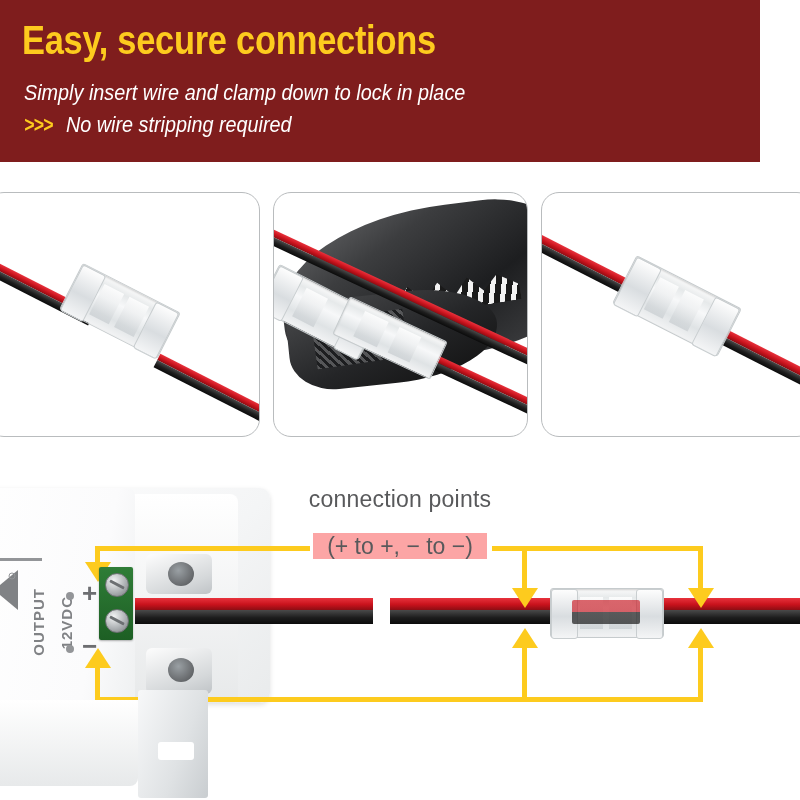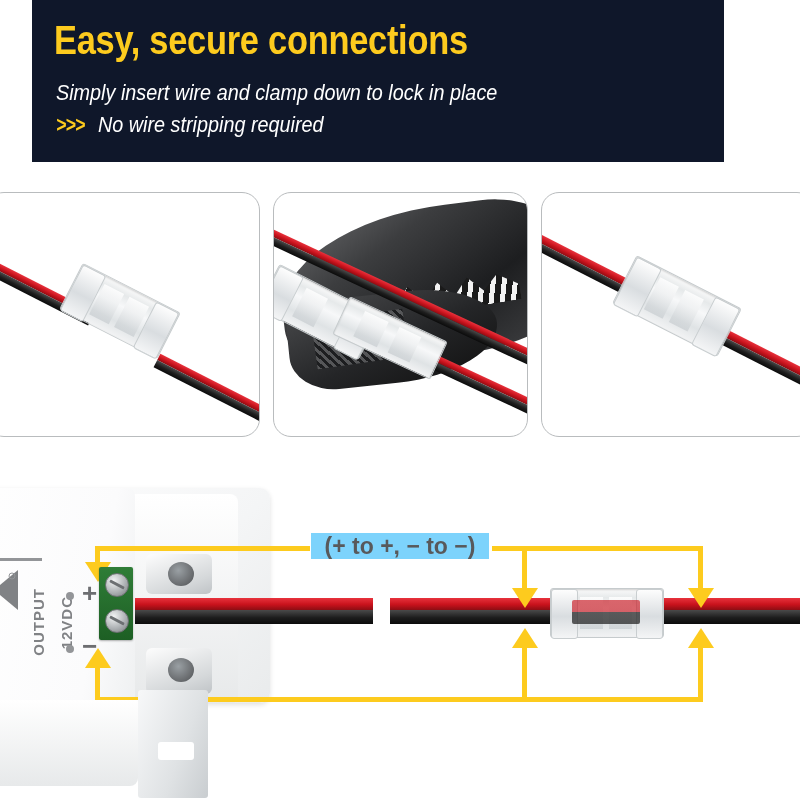--- a/index.html
+++ b/index.html
@@ -1,21 +1,21 @@
 <!DOCTYPE html>
 <html><head>
 <meta charset="utf-8">
 <style>
   html,body{margin:0;padding:0;background:#fff;}
   body{width:800px;height:800px;overflow:hidden;
        font-family:"Liberation Sans","DejaVu Sans",sans-serif;}
   .page{position:relative;width:800px;height:800px;background:#fff;}
 
   
-  .header{position:absolute;left:0;top:0;width:692px;height:162px;background:#0f172a;margin-left:32px;}
+  .header{position:absolute;left:0;top:0;width:760px;height:162px;background:#7f1d1d;}
   .h-title{position:absolute;left:22px;top:18px;
            font-size:40px;font-weight:bold;color:#FDCB1E;
            font-family:"Liberation Sans Narrow","Liberation Sans",sans-serif;
            transform:scaleX(.86);transform-origin:left center;letter-spacing:-.3px;white-space:nowrap;}
   .h-sub1{position:absolute;left:24px;top:80px;font-size:22px;font-style:italic;color:#fff;
           transform:scaleX(.9);transform-origin:left center;white-space:nowrap;}
   .h-sub2row{position:absolute;left:24px;top:112px;display:flex;align-items:baseline;white-space:nowrap;}
   .chev{color:#FDCB1E;font-size:22px;font-style:italic;font-weight:bold;letter-spacing:-1px;
         transform:scaleX(.8);transform-origin:left center;}
   .h-sub2{color:#fff;font-size:22px;font-style:italic;margin-left:6px;
@@ -43,21 +43,21 @@
   .conn .band{position:absolute;top:16%;height:68%;
               background:linear-gradient(180deg,rgba(255,255,255,.85),rgba(190,196,200,.55));}
 
   
   .cap-line{position:absolute;width:100%;text-align:center;color:#58595b;
             font-size:23px;letter-spacing:.2px;}
   #cap-1{left:0;top:456px;}
   #cap-2{left:0;top:486px;}
   #polarity{position:absolute;left:0;top:533px;width:100%;text-align:center;
             color:#58595b;font-size:23px;}
-  #polarity span{background:#7dd3fc;padding:0 14px;position:relative;z-index:5;font-weight:bold;}
+  #polarity span{background:#fca5a5;padding:0 14px;position:relative;z-index:5;}
 
   
   .yl{position:absolute;background:#FDCB1E;z-index:3;}
   .yarrow{position:absolute;width:0;height:0;z-index:4;}
   .yarrow.down{border-left:13px solid transparent;border-right:13px solid transparent;border-top:20px solid #FDCB1E;}
   .yarrow.up{border-left:13px solid transparent;border-right:13px solid transparent;border-bottom:20px solid #FDCB1E;}
 
   
   #psu{position:absolute;left:-40px;top:488px;width:310px;height:215px;
        background:linear-gradient(135deg,#ffffff 0%,#f4f5f6 60%,#e9ebec 100%);
@@ -164,20 +164,21 @@
         <div class="blk"></div>
     </div>
     <div class="conn" style="left:76px;top:86px;width:116px;height:52px;transform:rotate(27deg);">
       <div class="cap" style="left:0;"></div>
       <div class="cap" style="right:0;"></div>
       <div class="band" style="left:26%;width:18%;"></div>
       <div class="band" style="left:50%;width:18%;"></div>
     </div>
   </div>
 
+  <div class="cap-line" id="cap-2">connection points</div>
   <div id="polarity">
     <span>(+ to +, − to −)</span>
   </div>
 
   <div class="yl" style="left:95px;top:546px;width:215px;height:5px;"></div>
 
   <div class="yl" style="left:492px;top:546px;width:210px;height:5px;"></div>
 
   <div class="yl" style="left:95px;top:697px;width:607px;height:5px;"></div>
 

